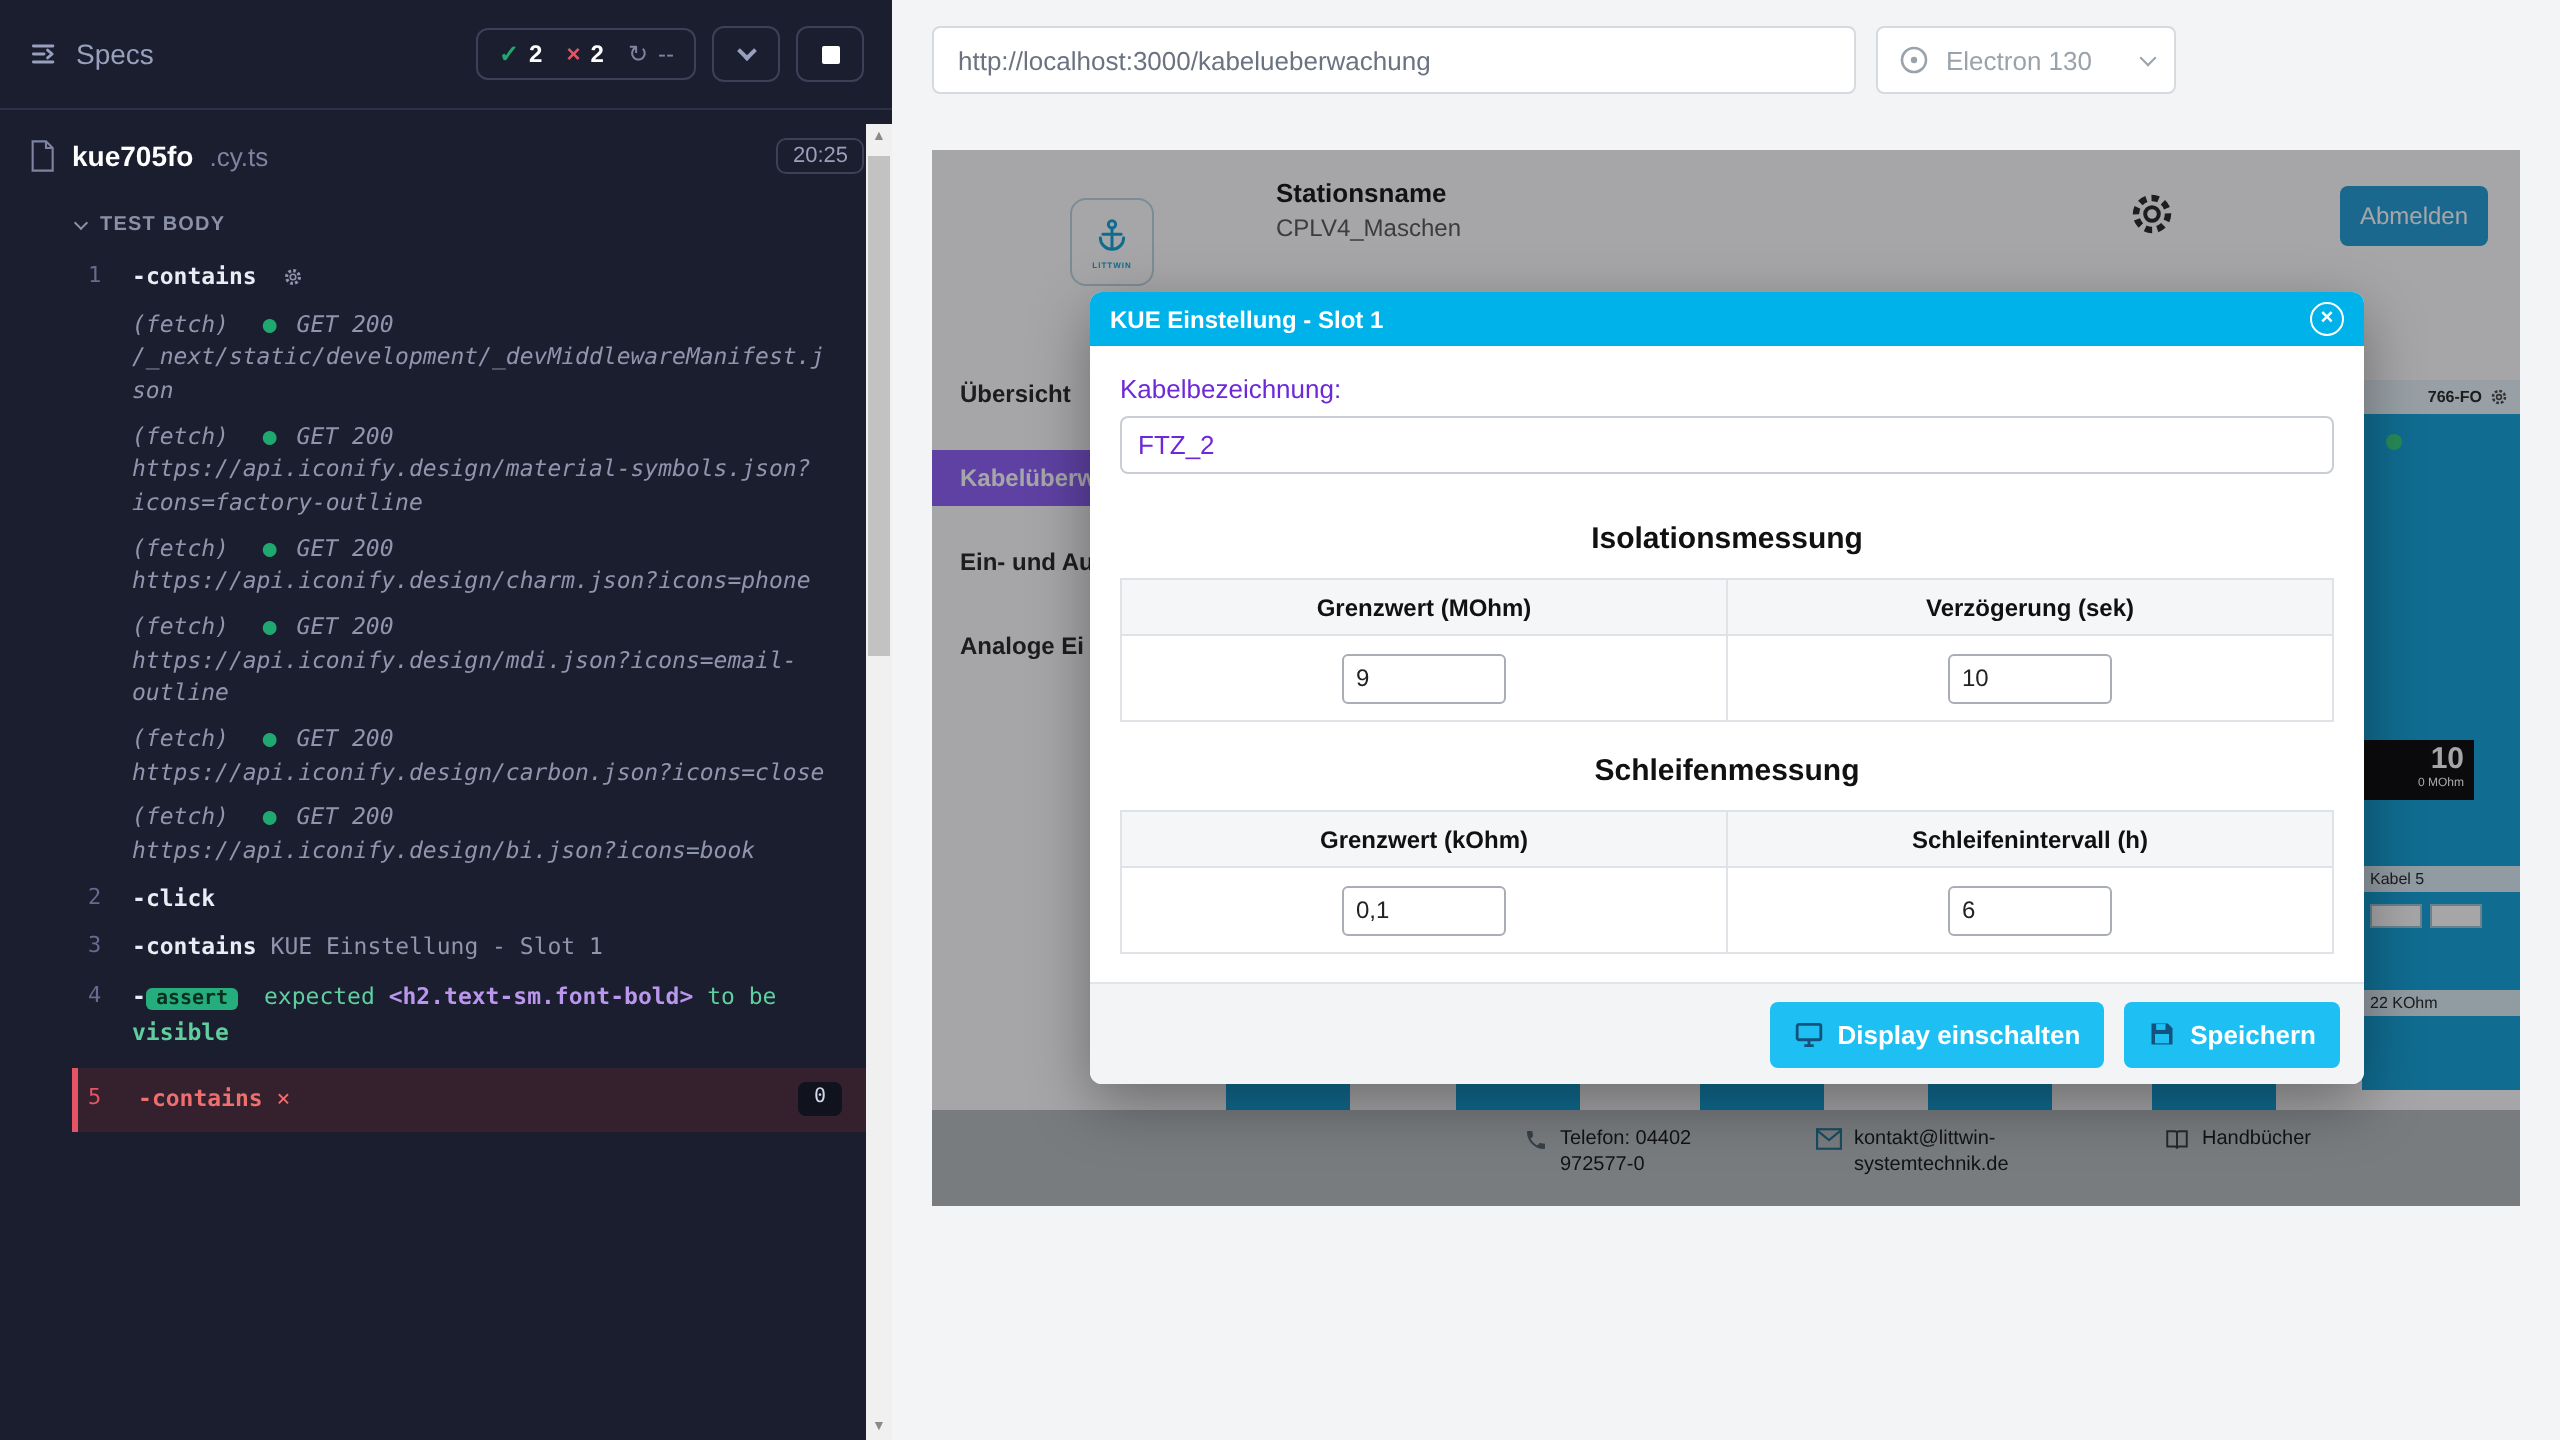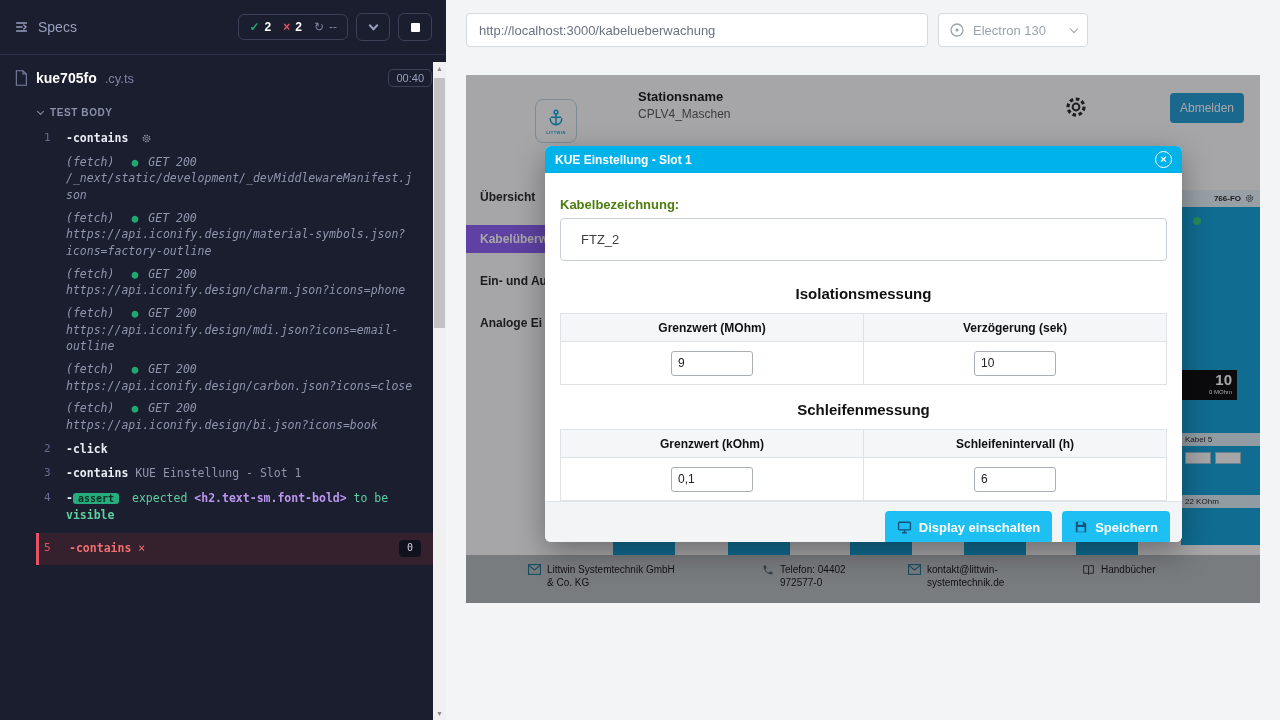--- a/index.html
+++ b/index.html
@@ -121,23 +121,23 @@
   
   .modal { position:absolute; left:79px; top:71px; width:637px; height:396px; background:#fff;
            border-radius:6px; box-shadow:0 10px 30px rgba(0,0,0,0.35); display:flex;
            flex-direction:column; overflow:hidden; }
   .modal-header { height:27px; background:#00b2ea; display:flex; align-items:center; padding:0 10px;
                   color:#fff; font-size:12px; font-weight:bold; flex:0 0 auto; }
   .modal-close { margin-left:auto; width:17px; height:17px; border:1px solid #fff; border-radius:50%;
                  display:flex; align-items:center; justify-content:center; font-size:11px; color:#fff;
                  cursor:pointer; line-height:1; }
   .modal-body { padding:12px 15px 0; flex:1; }
-  .field-label { font-size:13px; font-weight:bold; margin:12px 0 6px; color:#4d7c0f; }
-  .field-input { width:100%; height:43px; border:1px solid #c9ced4; border-radius:4px; font-size:13px;
-                 padding:0 20px; color:#404040; font-family:inherit; }
+  .field-label { font-size:13px; font-weight:normal; margin:2px 0 6px; color:#6d28d9; }
+  .field-input { width:100%; height:29px; border:1px solid #c9ced4; border-radius:4px; font-size:13px;
+                 padding:0 8px; color:#6d28d9; font-family:inherit; }
   .sec-title { text-align:center; font-weight:bold; font-size:15px; color:#111; }
   .sec-title.first { margin-top:24px; }
   .sec-title.second { margin-top:16px; }
   table.param { width:100%; border-collapse:collapse; margin-top:11px;padding-left:21px; }
   .param th { border:1px solid #dfe3e7; background:#f4f6f7; font-size:12px; font-weight:bold;
               height:28px; text-align:center; color:#111; width:50%; }
   .param td { border:1px solid #dfe3e7; height:43px; text-align:center; }
   .cell-input { width:82px; height:25px; border:1px solid #a9aeb4; border-radius:3px; font-size:12px;
                 padding:0 6px; color:#222; font-family:inherit; }
   .modal-footer { flex:0 0 auto; height:51px; background:#f2f4f5; border-top:1px solid #e2e5e8;
@@ -181,21 +181,21 @@
     </div>
   </div>
 
   <div class="spec-row">
     <svg width="14" height="16" viewBox="0 0 20 24">
       <path d="M3 1h10l5 5v17H3z" fill="none" stroke="#7d83a0" stroke-width="1.6"></path>
       <path d="M13 1v5h5" fill="none" stroke="#7d83a0" stroke-width="1.6"></path>
     </svg>
     <span class="spec-name">kue705fo</span>
     <span class="spec-ext">.cy.ts</span>
-    <span class="duration">00:40</span>
+    <span class="duration">20:25</span>
   </div>
 
   <div class="section-row">
     <span class="chev-sm"></span>
     <span>TEST BODY</span>
   </div>
 
   <div class="cmd-list">
 
     <div class="cmd">
@@ -346,27 +346,20 @@
       <div class="side-strip" style="top:305px">22 KOhm</div>
     </div>
 
     <div class="bcard" style="left:147px"></div>
     <div class="bcard" style="left:262px"></div>
     <div class="bcard" style="left:384px"></div>
     <div class="bcard" style="left:498px"></div>
     <div class="bcard" style="left:610px"></div>
 
     <div class="app-footer">
-      <div class="fg" style="left:62px;width:150px">
-        <svg width="13" height="11" viewBox="0 0 24 20">
-          <rect x="1" y="1" width="22" height="18" fill="none" stroke="#1a6e8c" stroke-width="2"></rect>
-          <path d="M1 2l11 9L23 2" fill="none" stroke="#1a6e8c" stroke-width="2"></path>
-        </svg>
-        <span>Littwin Systemtechnik GmbH &amp; Co. KG</span>
-      </div>
       <div class="fg" style="left:296px;width:118px">
         <svg width="12" height="12" viewBox="0 0 24 24">
           <path d="M6.6 10.8c1.4 2.8 3.8 5.1 6.6 6.6l2.2-2.2c.3-.3.7-.4 1-.2 1.1.4 2.3.6 3.6.6.6 0 1 .4 1 1V20c0 .6-.4 1-1 1C10.6 21 3 13.4 3 4c0-.6.4-1 1-1h3.5c.6 0 1 .4 1 1 0 1.2.2 2.4.6 3.6.1.3 0 .7-.2 1l-2.3 2.2z" fill="#4a5b66"></path>
         </svg>
         <span>Telefon: 04402 972577-0</span>
       </div>
       <div class="fg" style="left:442px;width:112px">
         <svg width="13" height="11" viewBox="0 0 24 20">
           <rect x="1" y="1" width="22" height="18" fill="none" stroke="#1a6e8c" stroke-width="2"></rect>
           <path d="M1 2l11 9L23 2" fill="none" stroke="#1a6e8c" stroke-width="2"></path>

